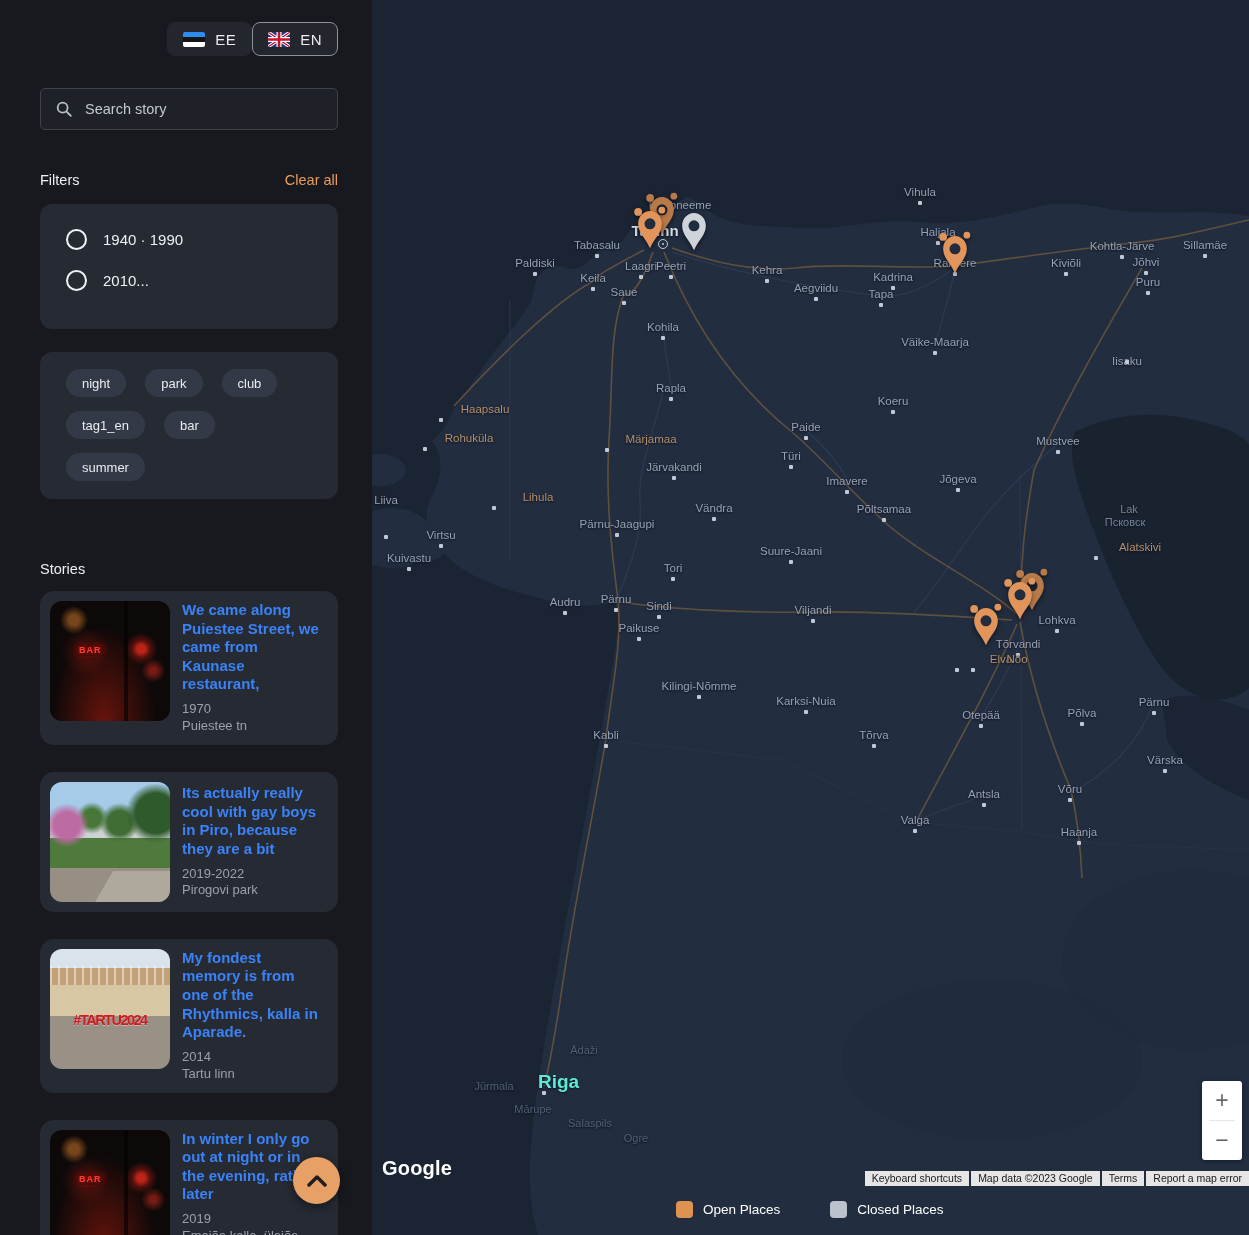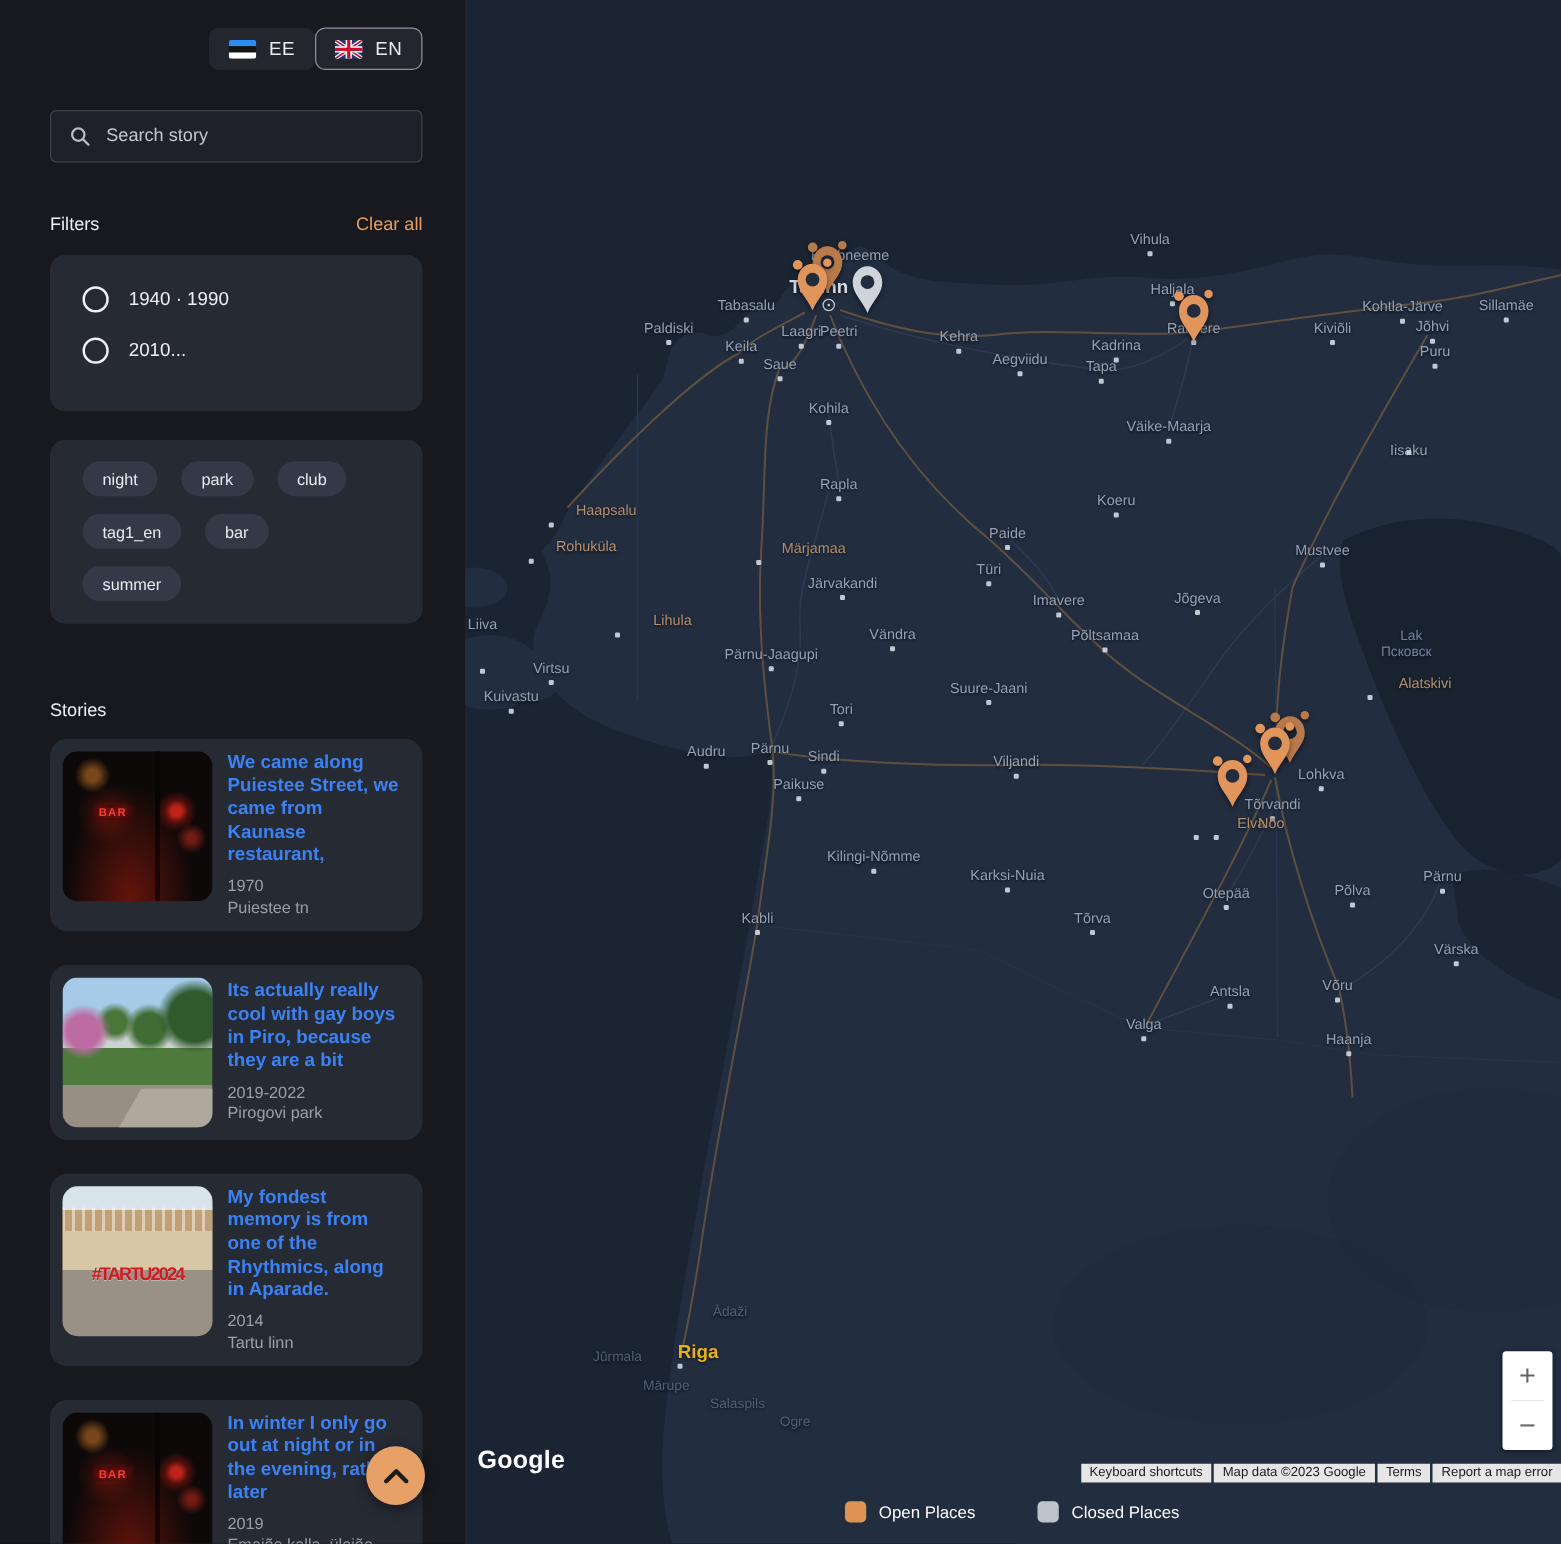--- a/index.html
+++ b/index.html
@@ -81,21 +81,21 @@
   
   .map{position:relative;width:877px;height:1235px;flex:none;background:#222d40;overflow:hidden;}
   .map-base{position:absolute;left:0;top:0;}
   .map-layer{position:absolute;inset:0;pointer-events:none;}
   .map-label{position:absolute;transform:translate(-50%,-50%);font-size:11.5px;color:#97a1b2;
     white-space:nowrap;text-shadow:0 1px 2px rgba(10,15,25,.9);}
   .map-label.tan{color:#b5906c;margin-left:44px;}
   .map-label.lake{color:#76839b;font-size:11px;}
   .map-label.city{color:#d5dbe5;font-size:15px;font-weight:bold;}
   .map-label.lv{color:#535f75;font-size:11px;}
-  .map-label.lvcity{color:#eab308;font-size:15px;font-weight:bold;padding-left:29px;}
+  .map-label.lvcity{color:#5eead4;font-size:19px;font-weight:bold;padding-left:29px;}
   .town-dot{position:absolute;width:4px;height:4px;border-radius:1px;background:#cfd6e0;opacity:.92;
     transform:translate(-50%,-50%);}
   .marker{position:absolute;width:34px;height:44px;filter:drop-shadow(0 2px 2px rgba(0,0,0,.5));cursor:pointer;}
   .marker.back{filter:brightness(.82) drop-shadow(0 2px 2px rgba(0,0,0,.5));}
   .marker .pin-body,.marker .ear{fill:#e2955a;}
   .marker .pin-hole{fill:#212c3e;}
   .marker.closed .pin-body{fill:#cfd4db;}
   .marker.closed .ear{display:none;}
   .pin-cross{position:absolute;width:8px;height:8px;border:1.5px solid #e3e7ec;border-radius:50%;
     transform:translate(-50%,-50%);opacity:.85;}
@@ -198,21 +198,21 @@
       <div class="story-year">2019-2022</div>
       <div class="story-location">Pirogovi park</div>
     </div>
   </div>
 
   <div class="story-card">
     <div class="story-image img-tartu">
             <span class="tartu-sign">#TARTU2024</span>
           </div>
     <div class="story-text">
-      <div class="story-title">My fondest memory is from one of the Rhythmics, along in Aparade.</div>
+      <div class="story-title">My fondest memory is from one of the Rhythmics, kalla in Aparade.</div>
       <div class="story-year">2014</div>
       <div class="story-location">Tartu linn</div>
     </div>
   </div>
 
   <div class="story-card">
     <div class="story-image img-bar-night">
             <span class="bar-sign">BAR</span>
           </div>
     <div class="story-text">

